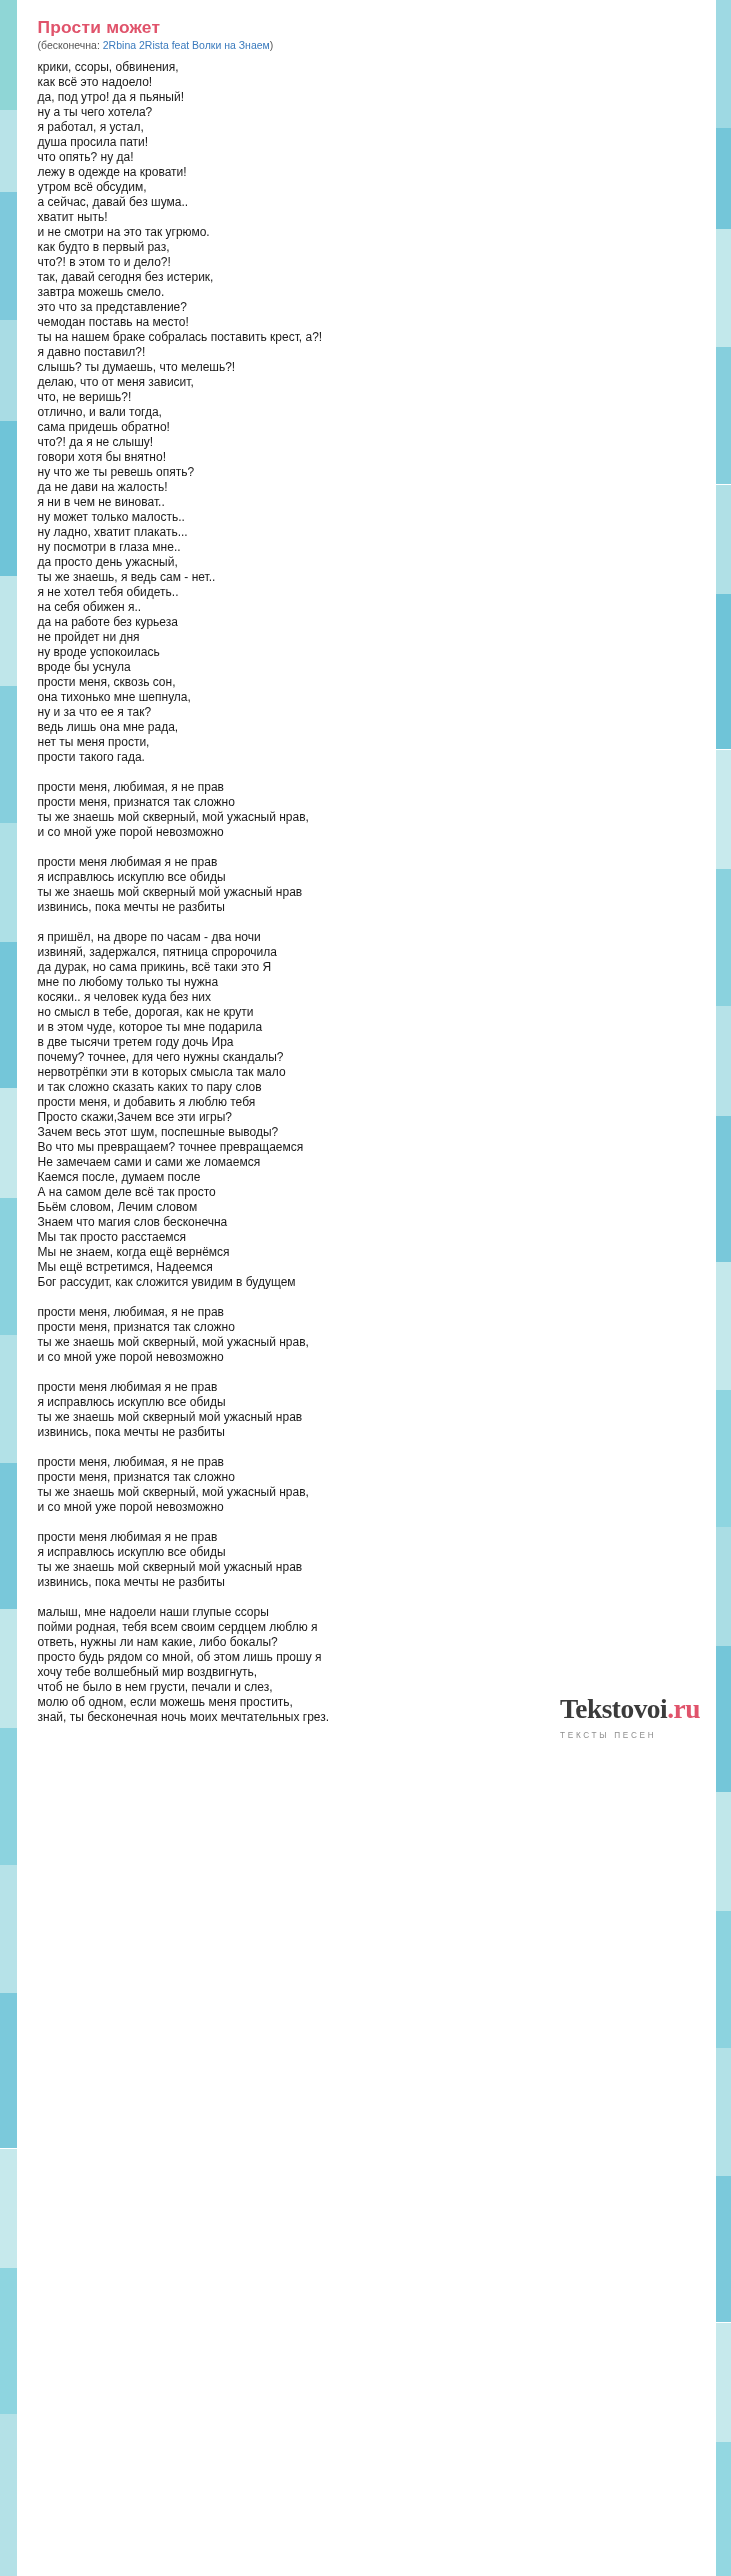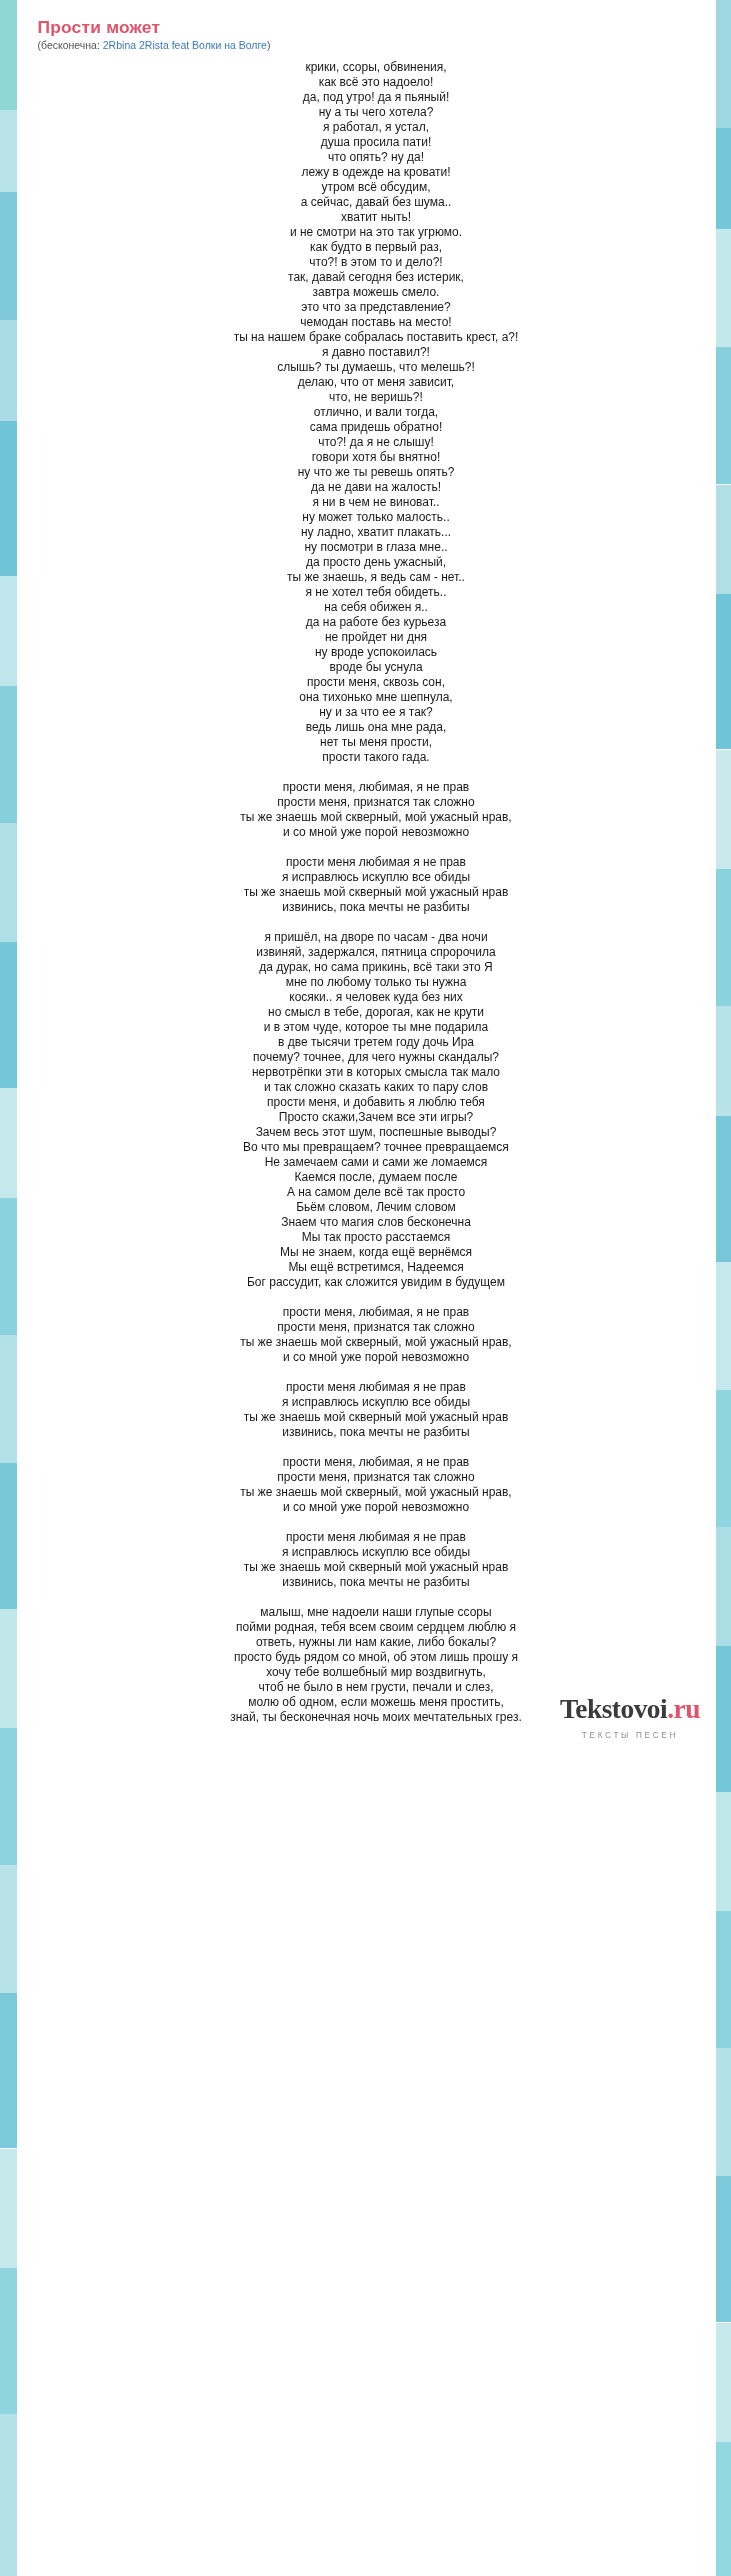--- a/index.html
+++ b/index.html
@@ -63,28 +63,26 @@
   }
 
   .lyrics {
     font-size: 12px;
     line-height: 15px;
     color: #1a1a1a;
     white-space: pre-wrap;
     margin: 0;
     padding: 0 0 22px 0;
     font-family: "Liberation Sans", sans-serif;
-    text-align: center;
   }
 
   .footer-logo {
     position: absolute;
     right: 14.6px;
     bottom: 7.3px;
-    text-align: center;
     line-height: 1;
   }
   .footer-logo .brand {
     font-size: 27.4px;
     font-weight: bold;
     color: #3b3b3b;
     font-family: "Liberation Serif", serif;
     letter-spacing: -0.5px;
   }
   .footer-logo .brand .dom {
@@ -146,21 +144,21 @@
   <div class="band" style="top:2323px;height:119px;background:#c6e9ec;"></div>
   <div class="band" style="top:2442px;height:134px;background:#93d7e1;"></div>
 </div>
 
 <div class="page">
   <div class="content">
 
     <h1 class="song-title">Прости может</h1>
 
     <div class="performer-line">
-      <span>(бесконечна: </span><a href="#">2Rbina 2Rista feat Волки на Волге</a><span>)</span>
+      <span>(бесконечна: </span><a href="#">2Rbina 2Rista feat Волки на Знаем</a><span>)</span>
     </div>
 
     <div class="lyrics">крики, ссоры, обвинения,
 как всё это надоело!
 да, под утро! да я пьяный!
 ну а ты чего хотела?
 я работал, я устал,
 душа просила пати!
 что опять? ну да!
 лежу в одежде на кровати!

